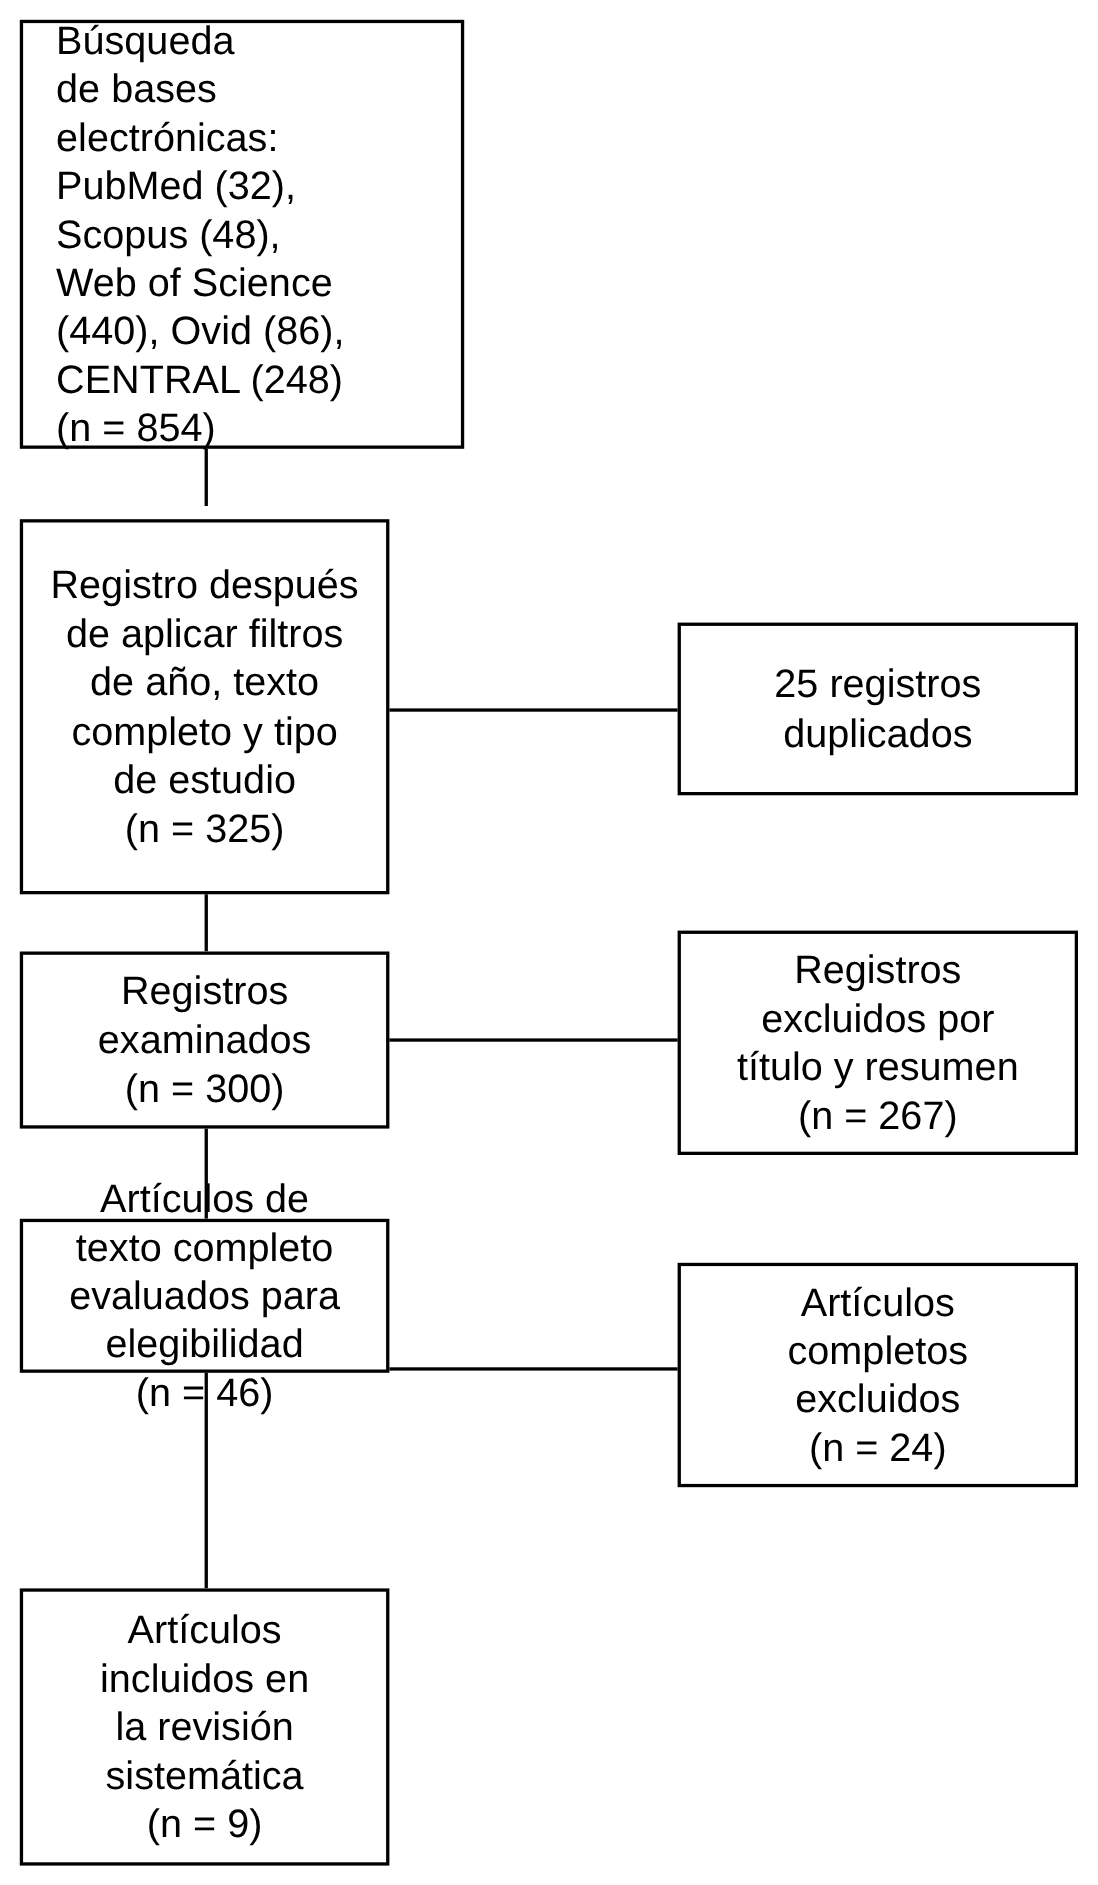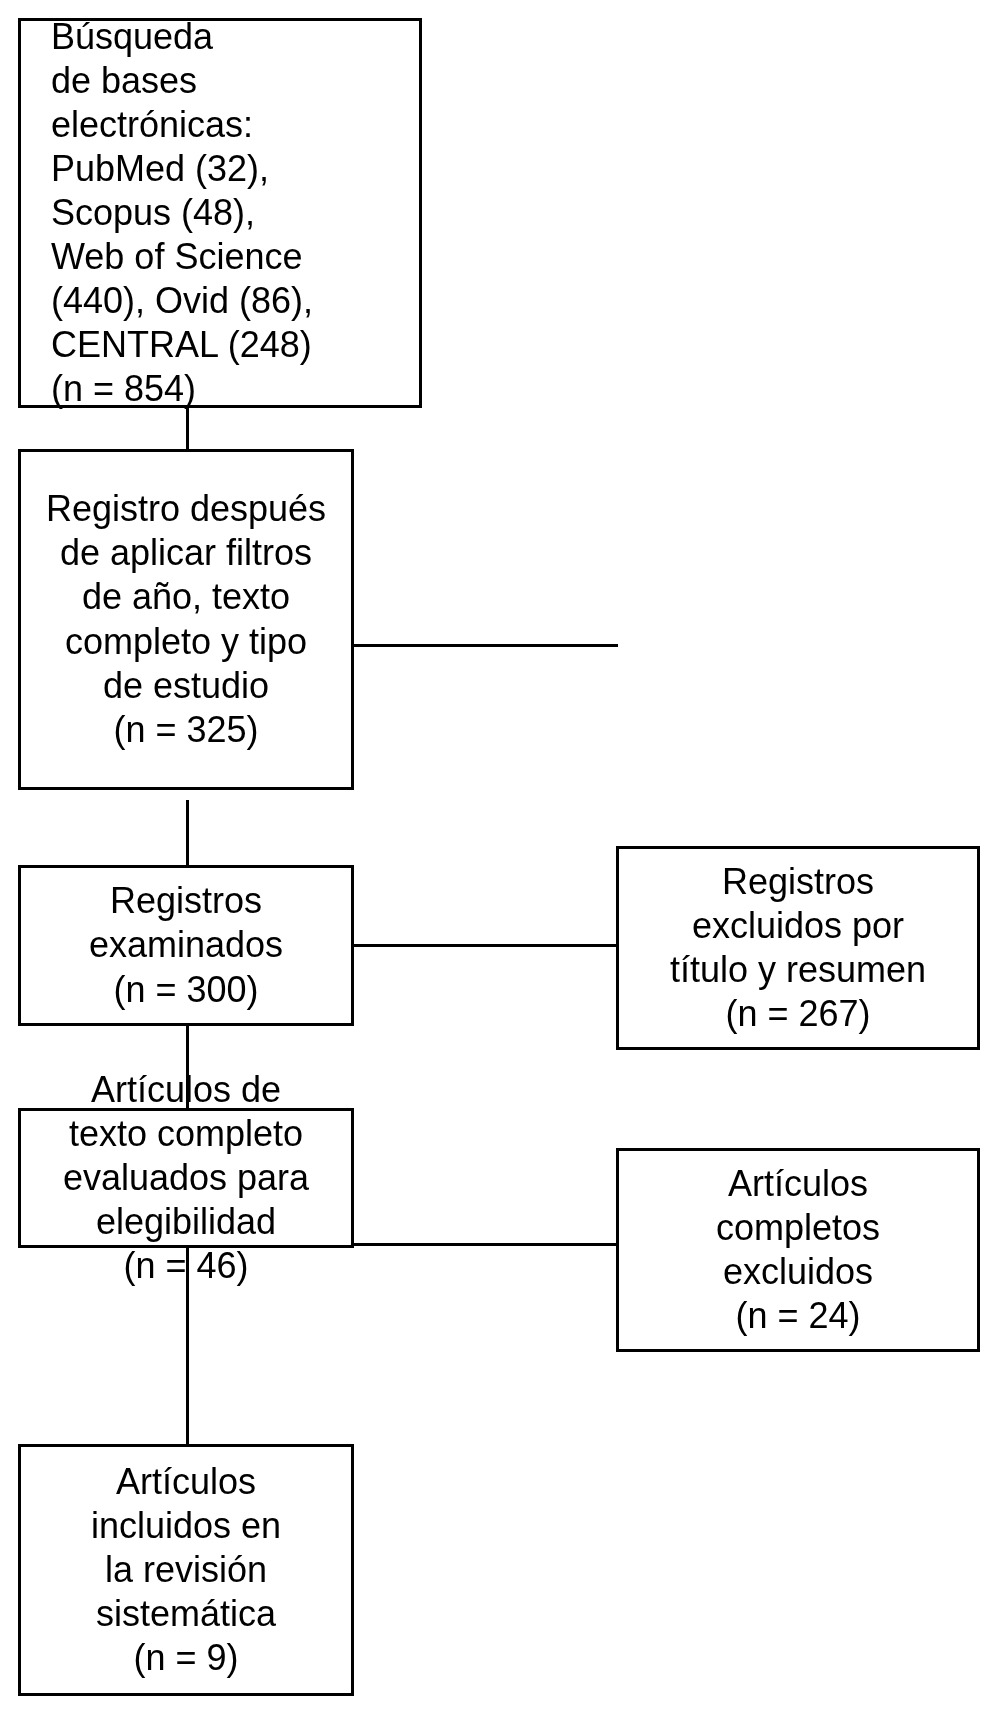--- a/index.html
+++ b/index.html
@@ -72,21 +72,21 @@
 de bases
 electrónicas:
 PubMed (32),
 Scopus (48),
 Web of Science
 (440), Ovid (86),
 CENTRAL (248)
 (n = 854)</span>
   </div>
 
-  <div class="node center" style="left:18px; top:449px; width:336px; height:341px;">
+  <div class="node center" style="left:18px; top:472px; width:336px; height:341px;">
     <span class="txt">Registro después
 de aplicar filtros
 de año, texto
 completo y tipo
 de estudio
 (n = 325)</span>
   </div>
 
   <div class="node center" style="left:18px; top:865px; width:336px; height:161px;">
     <span class="txt">Registros
@@ -103,20 +103,24 @@
   </div>
 
   <div class="node center" style="left:18px; top:1444px; width:336px; height:252px;">
     <span class="txt">Artículos
 incluidos en
 la revisión
 sistemática
 (n = 9)</span>
   </div>
 
+  <div class="node center" style="left:616px; top:566px; width:364px; height:157px;">
+    <span class="txt">25 registros
+duplicados</span>
+  </div>
 
   <div class="node center" style="left:616px; top:846px; width:364px; height:204px;">
     <span class="txt">Registros
 excluidos por
 título y resumen
 (n = 267)</span>
   </div>
 
   <div class="node center" style="left:616px; top:1148px; width:364px; height:204px;">
     <span class="txt">Artículos

